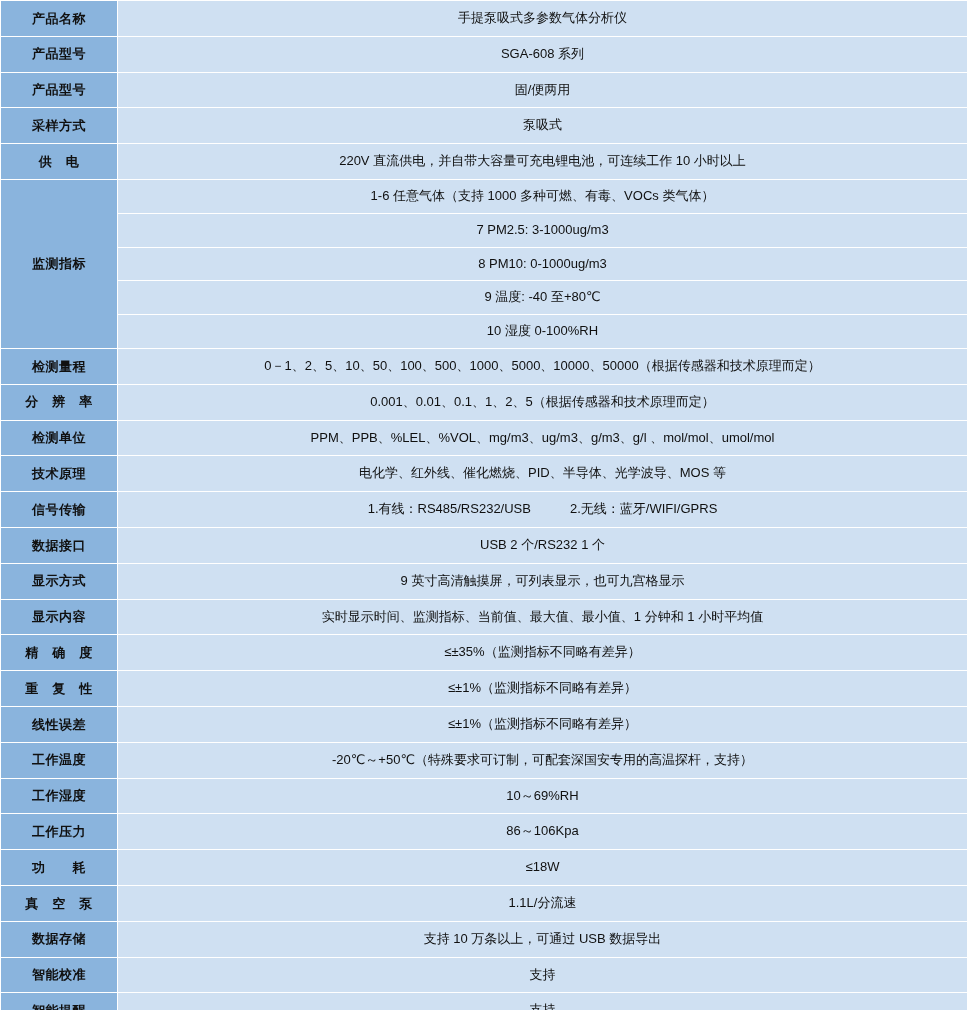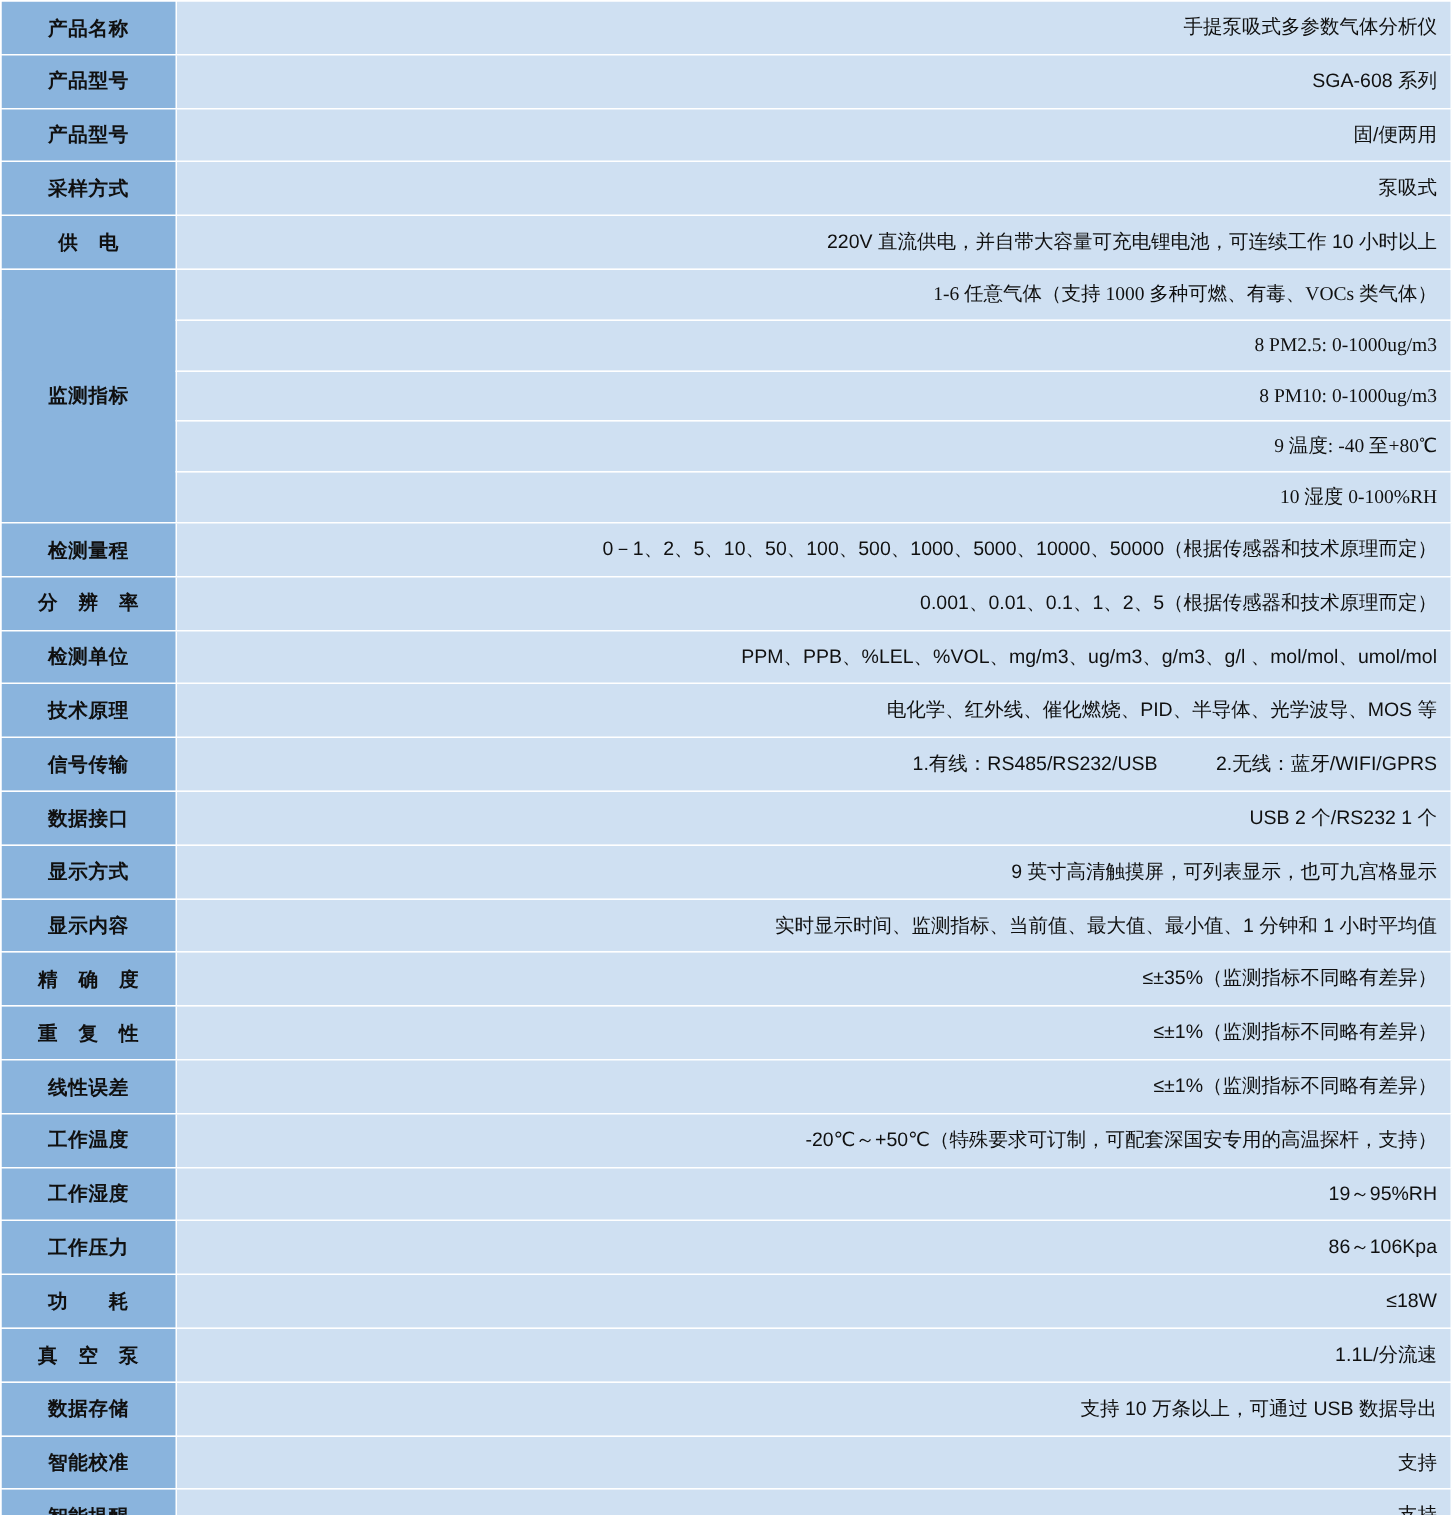--- a/index.html
+++ b/index.html
@@ -29,25 +29,24 @@
     font-weight: bold;
     padding: 7px 4px;
     letter-spacing: 0.5px;
     line-height: 1.5;
     margin-top: 47px;
   }
   td.value-cell {
     background: #cfe0f2;
     padding: 7px 9px;
     line-height: 1.6;
-    text-align: right;
+    text-align: center;
   }
   td.value-cell.sub {
     padding: 6px 9px;
-    font-family: Liberation Serif, serif;
   }
 </style>
 </head>
 <body>
 
 <table id="spec-table">
   <tbody>
     <tr>
       <td class="label-cell">产品名称</td>
       <td class="value-cell" colspan="1">手提泵吸式多参数气体分析仪</td>
@@ -67,21 +66,21 @@
     <tr>
       <td class="label-cell">供　电</td>
       <td class="value-cell">220V 直流供电，并自带大容量可充电锂电池，可连续工作 10 小时以上</td>
     </tr>
 
     <tr>
       <td class="label-cell" rowspan="5">监测指标</td>
       <td class="value-cell sub">1-6 任意气体（支持 1000 多种可燃、有毒、VOCs 类气体）</td>
     </tr>
     <tr>
-      <td class="value-cell sub">8 PM2.5: 0-1000ug/m3</td>
+      <td class="value-cell sub">7 PM2.5: 3-1000ug/m3</td>
     </tr>
     <tr>
       <td class="value-cell sub">8 PM10: 0-1000ug/m3</td>
     </tr>
     <tr>
       <td class="value-cell sub">9 温度: -40 至+80℃</td>
     </tr>
     <tr>
       <td class="value-cell sub">10 湿度 0-100%RH</td>
     </tr>
@@ -129,21 +128,21 @@
     <tr>
       <td class="label-cell">线性误差</td>
       <td class="value-cell">≤±1%（监测指标不同略有差异）</td>
     </tr>
     <tr>
       <td class="label-cell">工作温度</td>
       <td class="value-cell">-20℃～+50℃（特殊要求可订制，可配套深国安专用的高温探杆，支持）</td>
     </tr>
     <tr>
       <td class="label-cell">工作湿度</td>
-      <td class="value-cell">19～95%RH</td>
+      <td class="value-cell">10～69%RH</td>
     </tr>
     <tr>
       <td class="label-cell">工作压力</td>
       <td class="value-cell">86～106Kpa</td>
     </tr>
     <tr>
       <td class="label-cell">功　　耗</td>
       <td class="value-cell">≤18W</td>
     </tr>
     <tr>

